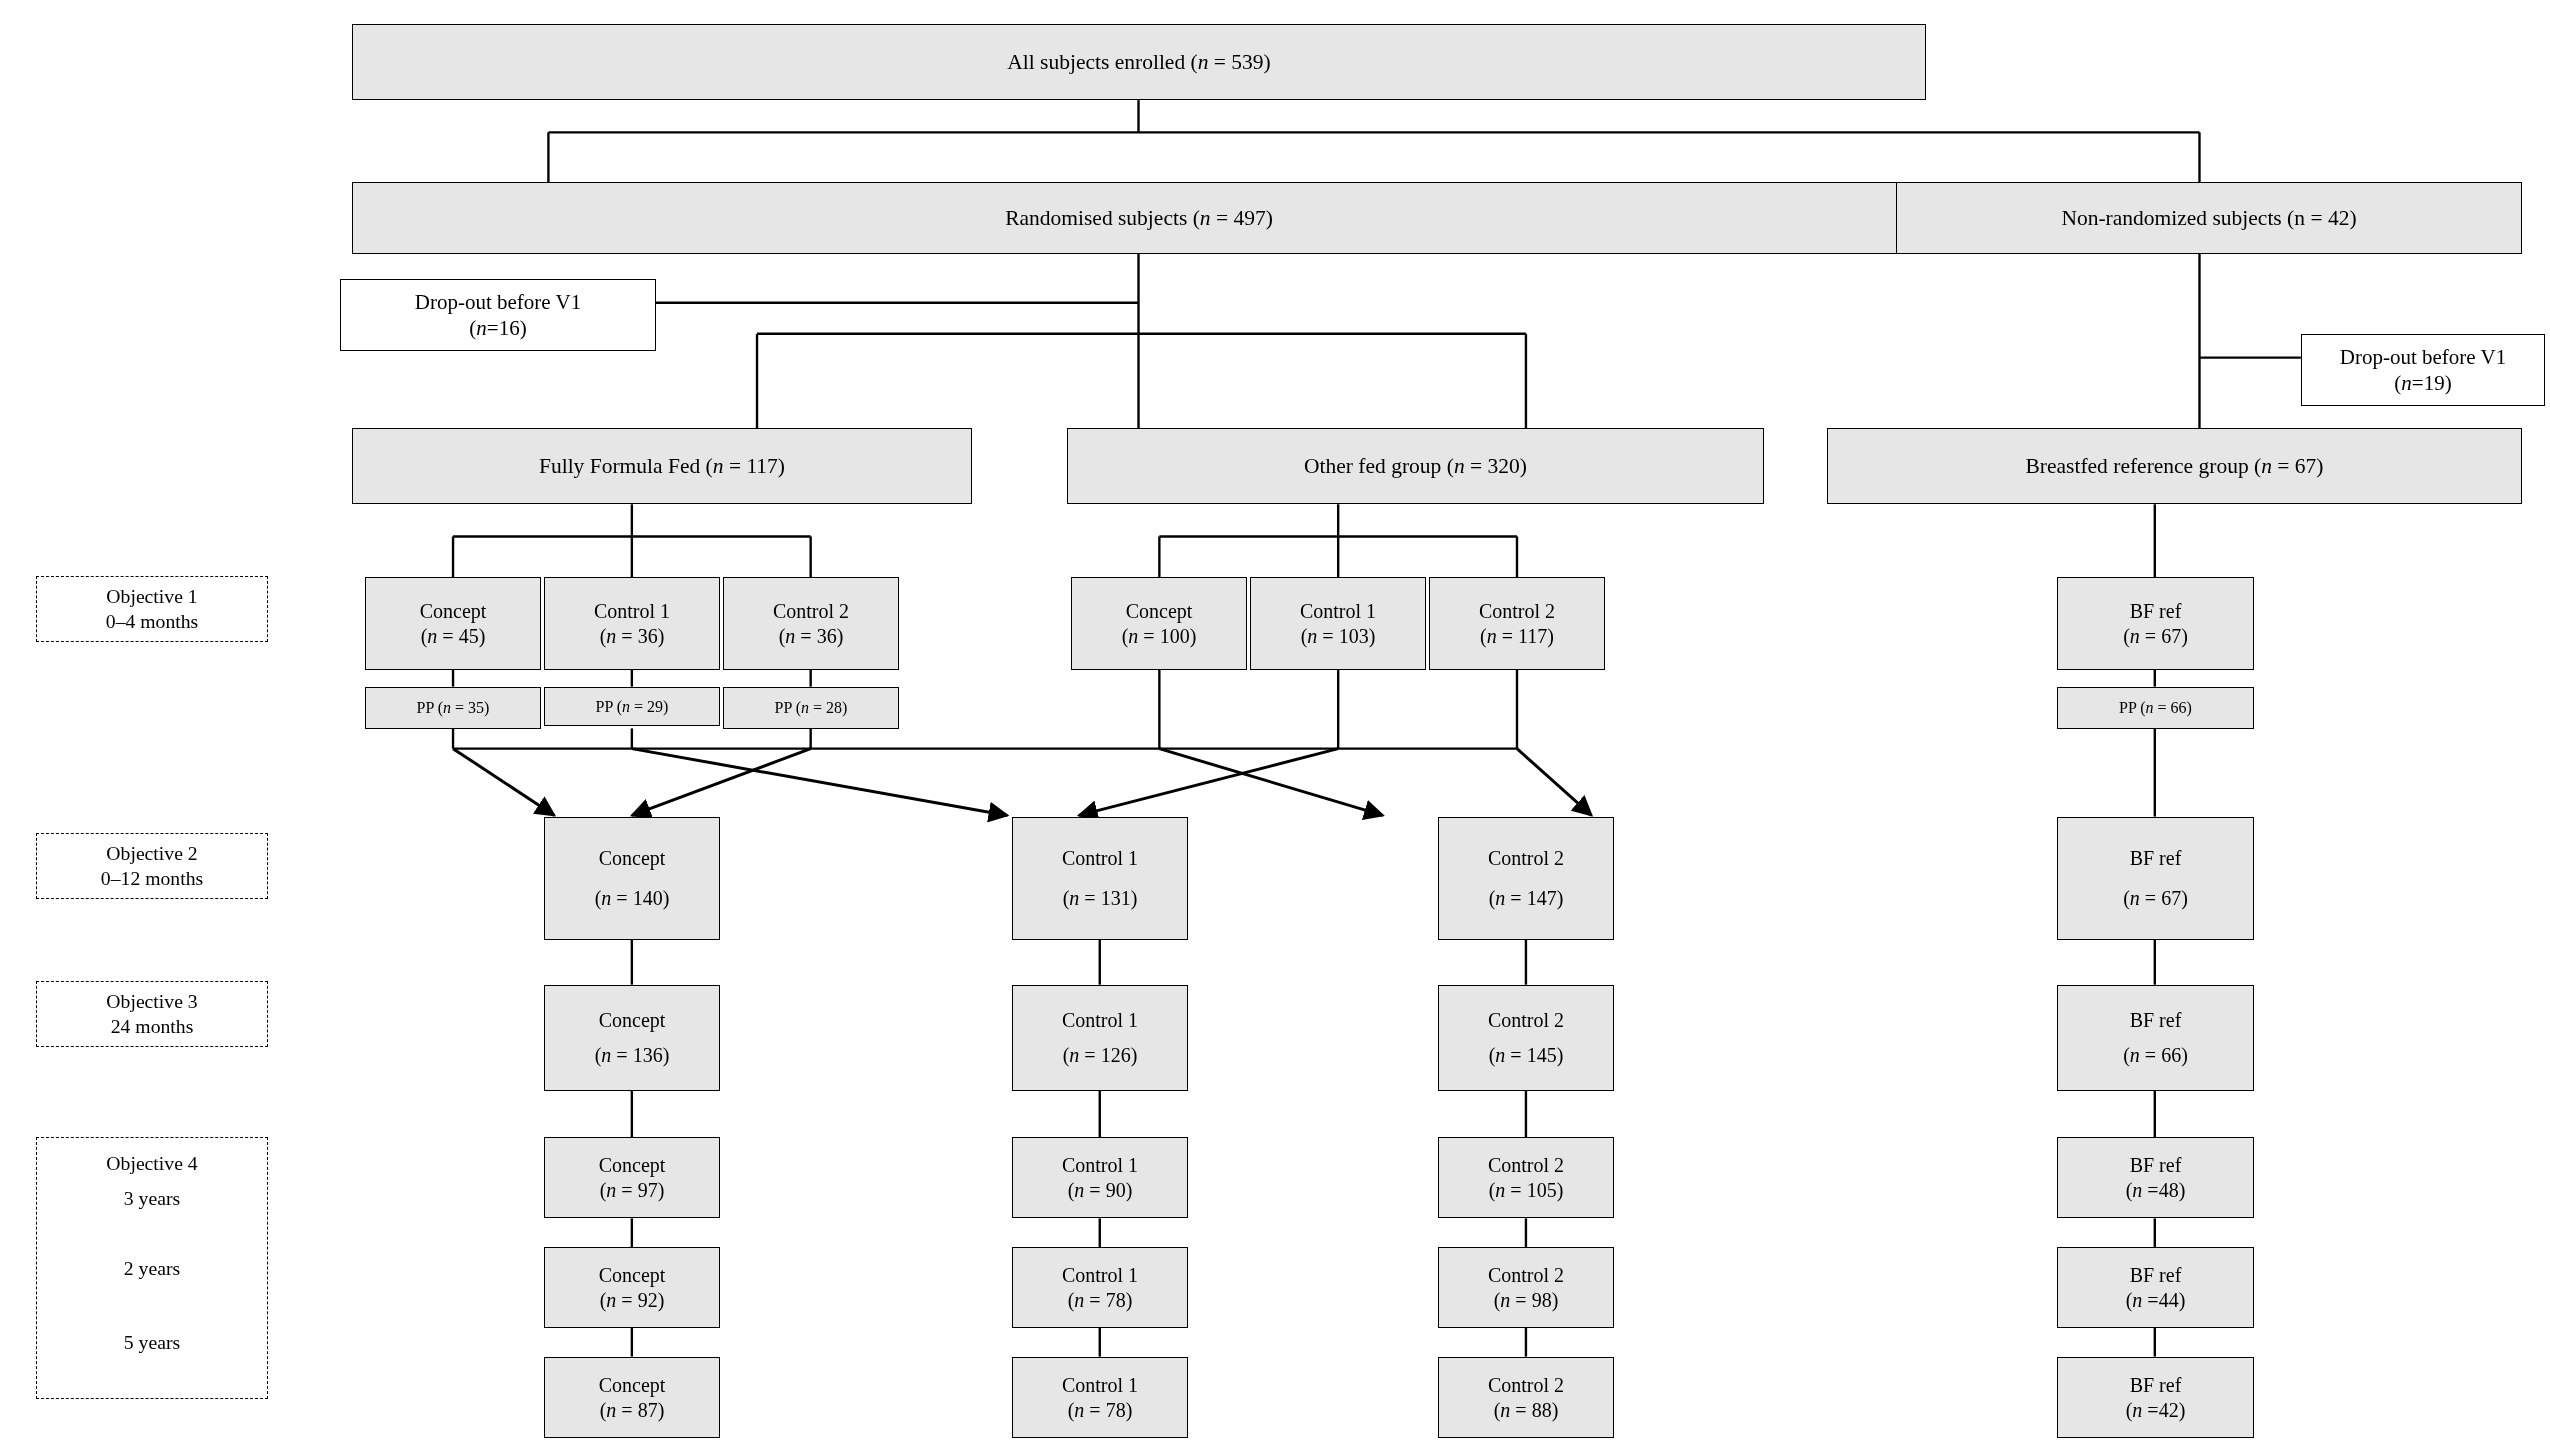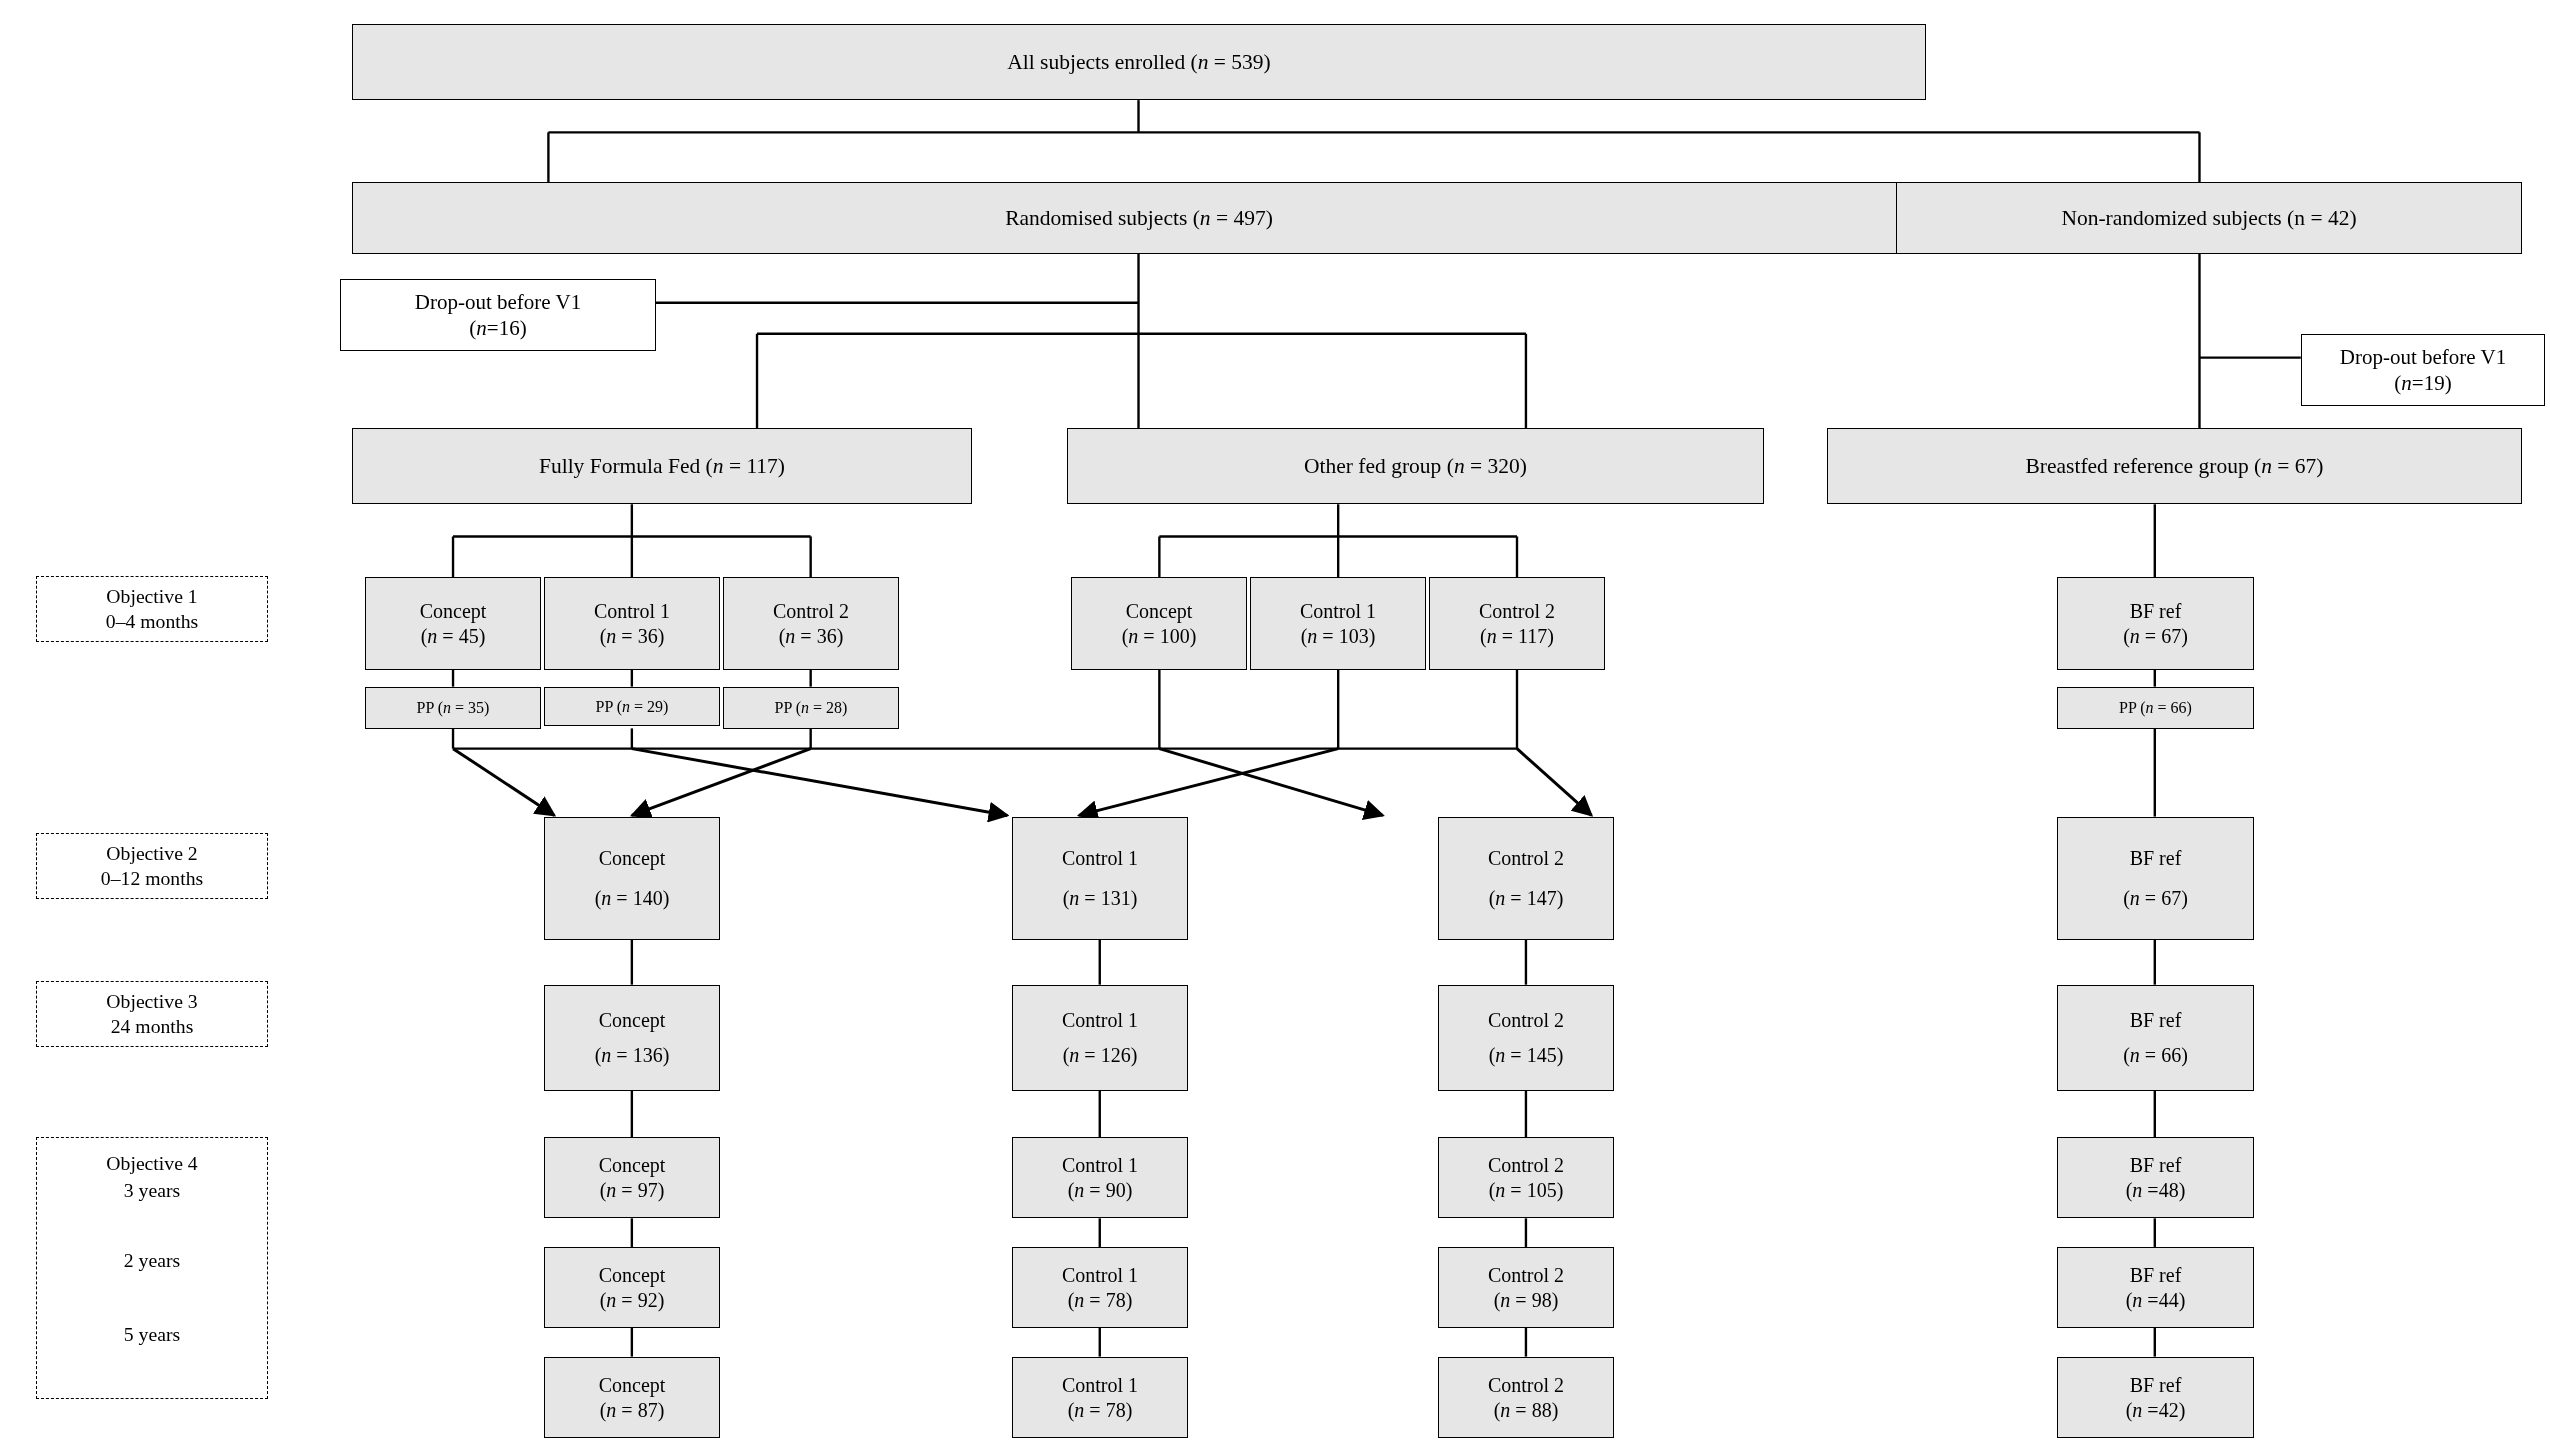--- a/index.html
+++ b/index.html
@@ -184,21 +184,21 @@
     <span class="ln">0–12 months</span>
   </div>
 
   <div class="box dashed f33" style="left:36px;top:981px;width:232px;height:66px;">
     <span class="ln">Objective 3</span>
     <span class="ln">24 months</span>
   </div>
 
   <div class="box dashed f33" style="left:36px;top:1137px;width:232px;height:262px;justify-content:flex-start;padding-top:13px;">
     <span class="ln">Objective 4</span>
-    <span class="ln" style="margin-top:2px;">3 years</span>
+    <span class="ln" style="margin-top:10px;">3 years</span>
     <span class="ln" style="margin-top:46px;">2 years</span>
     <span class="ln" style="margin-top:49px;">5 years</span>
   </div>
 
   <div class="box f34" style="left:365px;top:577px;width:176px;height:93px;">
     <span class="ln">Concept</span>
     <span class="ln">(<i class="n">n</i> = 45)</span>
   </div>
   <div class="box f30" style="left:365px;top:687px;width:176px;height:42px;">
     <span class="ln">PP (<i class="n">n</i> = 35)</span>

